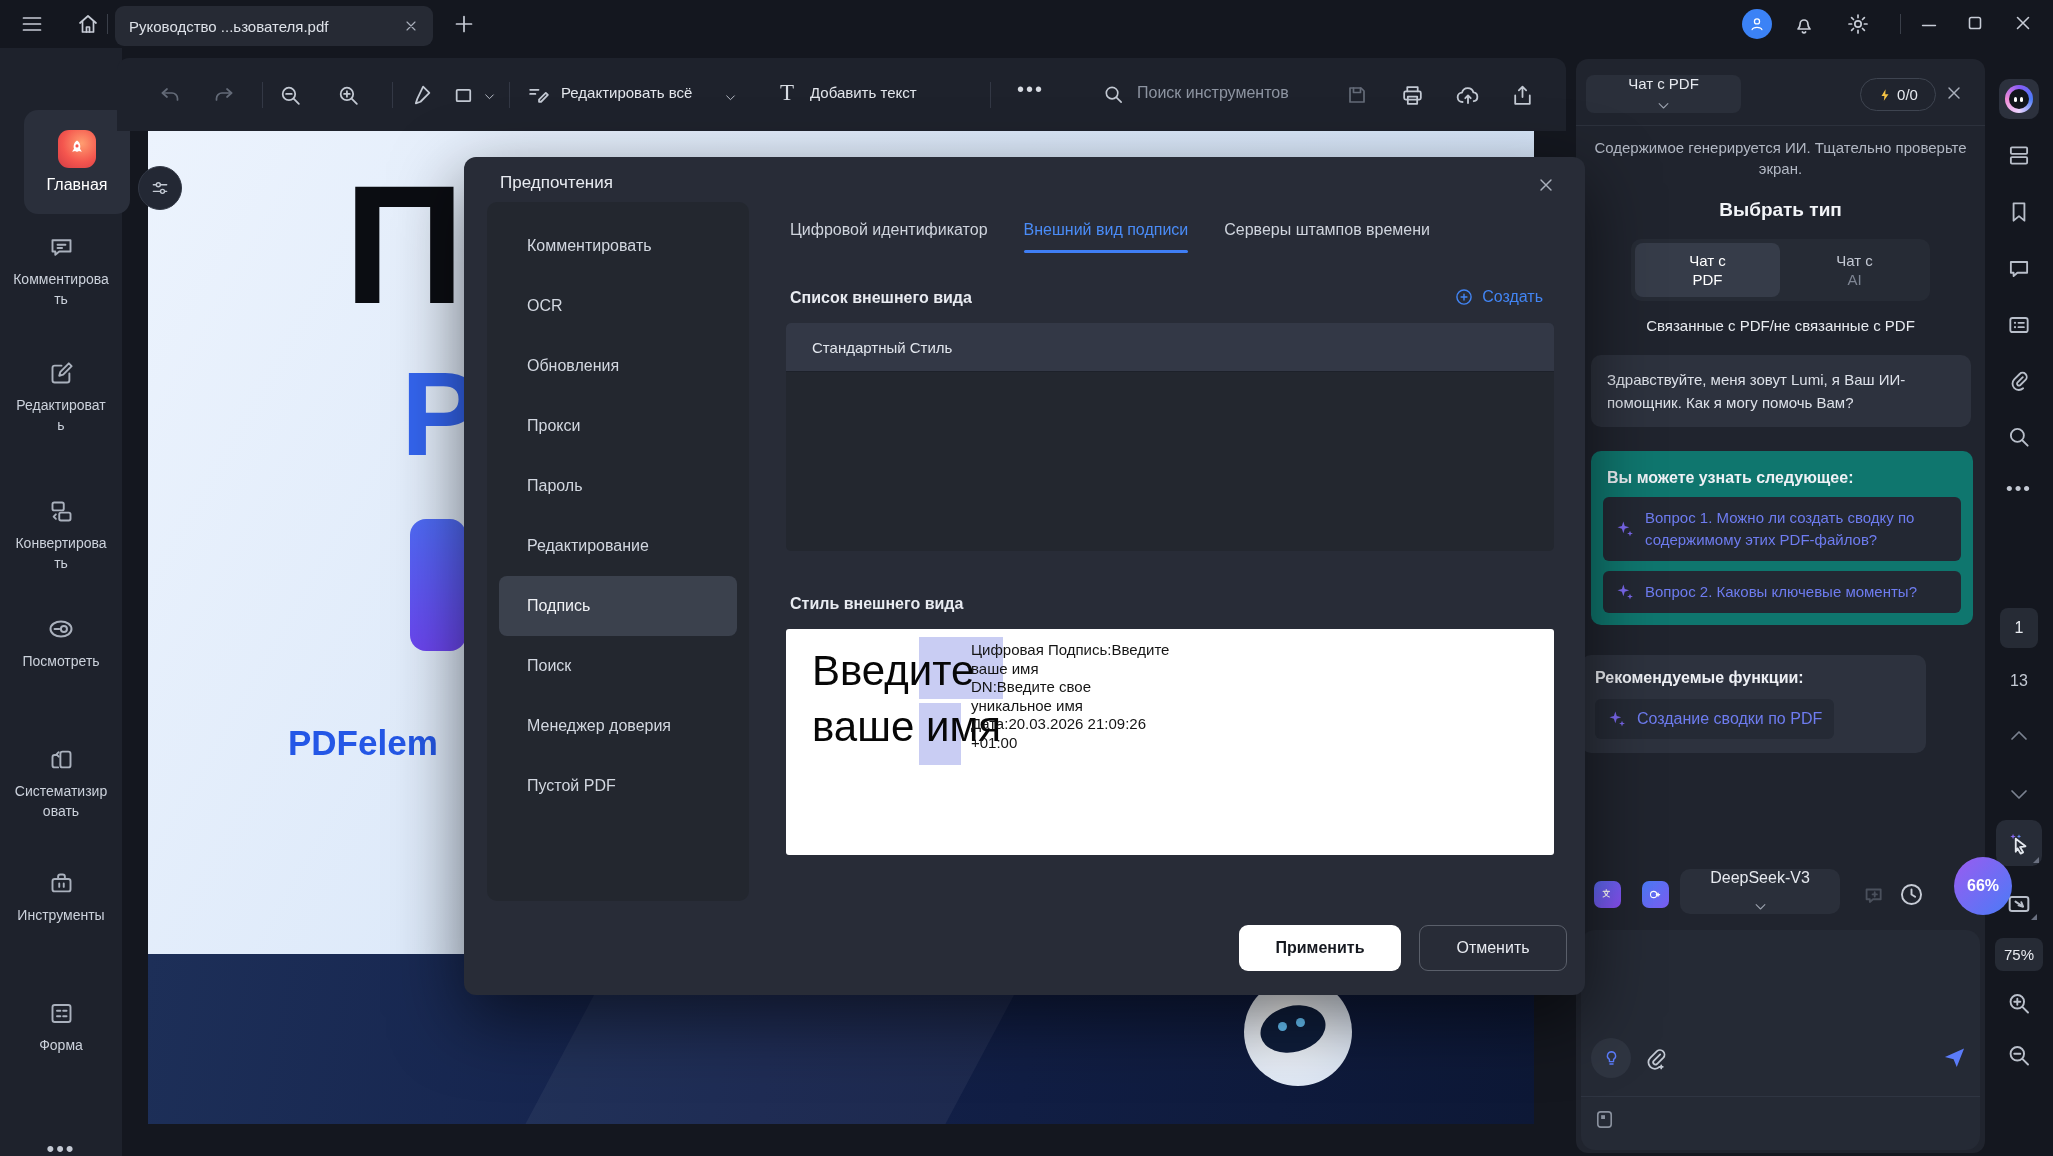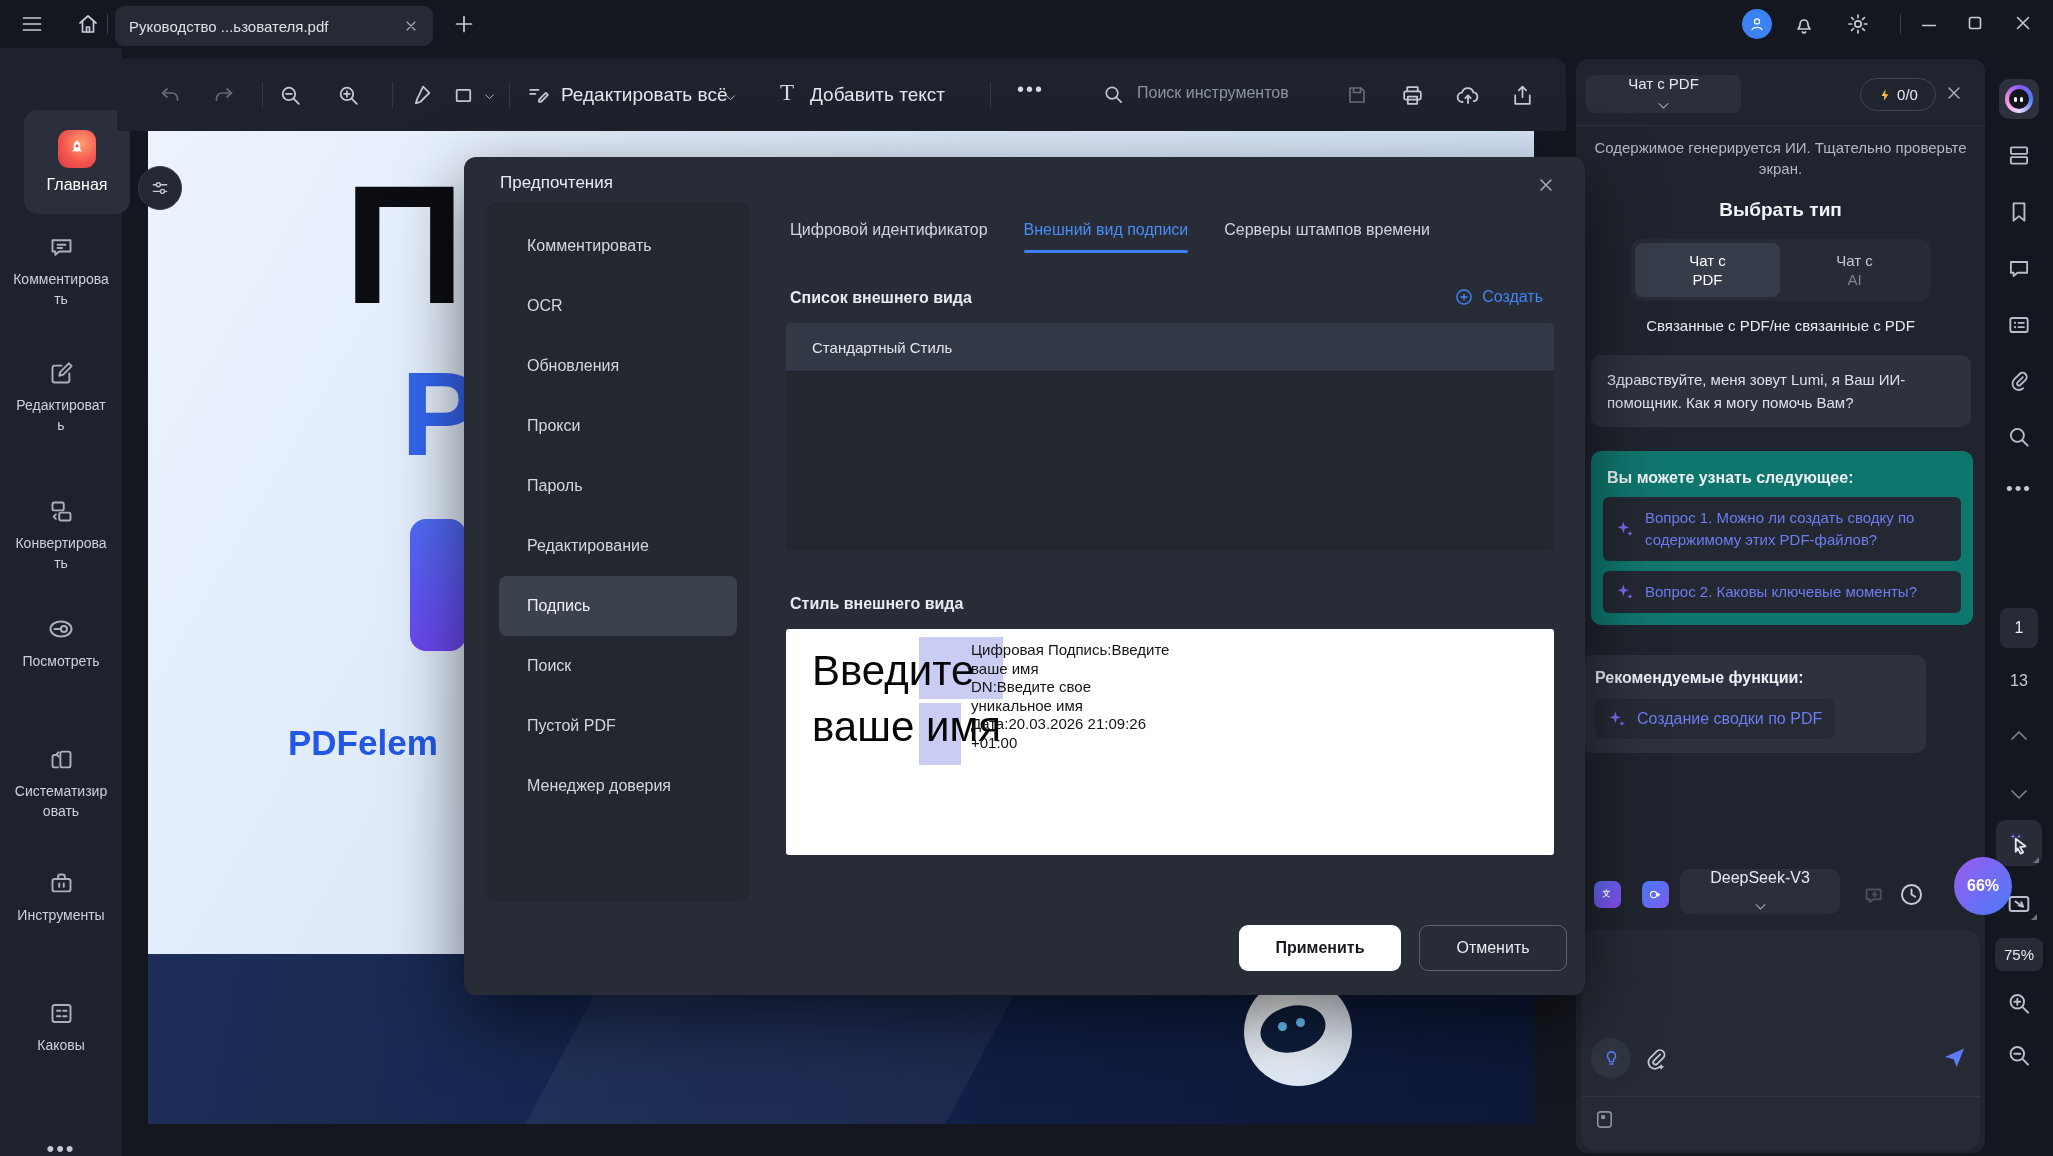--- a/index.html
+++ b/index.html
@@ -22,21 +22,21 @@
   .side-item .lbl{font-size:14px;color:#ccd2dc;text-align:center;width:96px;word-break:break-all;line-height:1.4;}
   .home-card{position:absolute;left:8px;top:62px;width:106px;height:104px;background:#2a2f3b;border-radius:14px;
              display:flex;flex-direction:column;align-items:center;justify-content:center;gap:8px;margin-left:16px;}
   .rocket{width:38px;height:38px;border-radius:11px;background:radial-gradient(circle at 62% 35%,#ff9d70,#f4564e 55%,#d13a44);
           display:flex;align-items:center;justify-content:center;color:#fff;}
   
   .toolbar{position:absolute;left:117px;top:58px;width:1449px;height:73px;background:#1e222c;
            border-radius:12px 12px 0 0;}
   .tool{position:absolute;top:25px;color:#c3c9d3;}
   .tool.dim{color:#646b78;}
-  .tool-label{position:absolute;top:26px;font-size:19px;color:#e3e6ec;white-space:nowrap;}
+  .tool-label{position:absolute;top:26px;font-size:15px;color:#e3e6ec;white-space:nowrap;}
   .tdiv{position:absolute;top:24px;width:1px;height:26px;background:#333845;}
   .t-serif{font-family:"Liberation Serif",serif;font-size:23px;color:#d7dbe2;}
   
   .document{position:absolute;left:148px;top:131px;width:1386px;height:993px;overflow:hidden;
             background:linear-gradient(120deg,#ecf3fd 0%,#dbe8f9 45%,#cfe0f6 100%);}
   .doc-heading{position:absolute;left:196px;top:18px;font-size:168px;font-weight:700;color:#0b0d12;letter-spacing:2px;}
   .doc-p{position:absolute;left:253px;top:215px;font-size:118px;font-weight:700;color:#3465ef;}
   .doc-bluerect{position:absolute;left:262px;top:388px;width:56px;height:132px;border-radius:16px;
                 background:linear-gradient(180deg,#4f6bf6,#6c46f0);}
   .doc-logo{position:absolute;left:140px;top:592px;font-size:35px;font-weight:700;color:#2457e6;}
@@ -243,21 +243,21 @@
           <path d="M9 8V6a2 2 0 012-2h2a2 2 0 012 2v2"></path>
           <path d="M10 12v3M14 12v3"></path>
         </svg>
       <span class="lbl">Инструменты</span>
     </div>
     <div class="side-item" style="top:952px;">
       <svg width="27" height="27" viewBox="0 0 24 24">
           <rect x="4" y="4.5" width="16" height="15" rx="2"></rect>
           <path d="M8 9.5h3M8 14.5h3M13.5 9.5h3M13.5 14.5h3"></path>
         </svg>
-      <span class="lbl">Каковы</span>
+      <span class="lbl">Форма</span>
     </div>
     <div class="side-item" style="top:1088px;">
       <span style="font-size:22px;letter-spacing:2px;color:#c3c9d3;">•••</span>
     </div>
   </div>
 
   <div class="toolbar">
     <span class="tool dim" style="left:41px;">
       <svg width="24" height="24" viewBox="0 0 24 24">
           <path d="M9 6L4.5 10l4.5 4"></path>
@@ -382,22 +382,22 @@
 
     <div class="pmenu">
       <div class="pmenu-item">Комментировать</div>
       <div class="pmenu-item">OCR</div>
       <div class="pmenu-item">Обновления</div>
       <div class="pmenu-item">Прокси</div>
       <div class="pmenu-item">Пароль</div>
       <div class="pmenu-item">Редактирование</div>
       <div class="pmenu-item sel">Подпись</div>
       <div class="pmenu-item">Поиск</div>
+      <div class="pmenu-item">Менеджер доверия</div>
       <div class="pmenu-item">Пустой PDF</div>
-      <div class="pmenu-item">Менеджер доверия</div>
     </div>
 
     <div class="dtabs">
       <div class="dtab">Цифровой идентификатор</div>
       <div class="dtab active">
         <span>Внешний вид подписи</span>
         <span class="tabline"></span>
       </div>
       <div class="dtab">Серверы штампов времени</div>
     </div>

